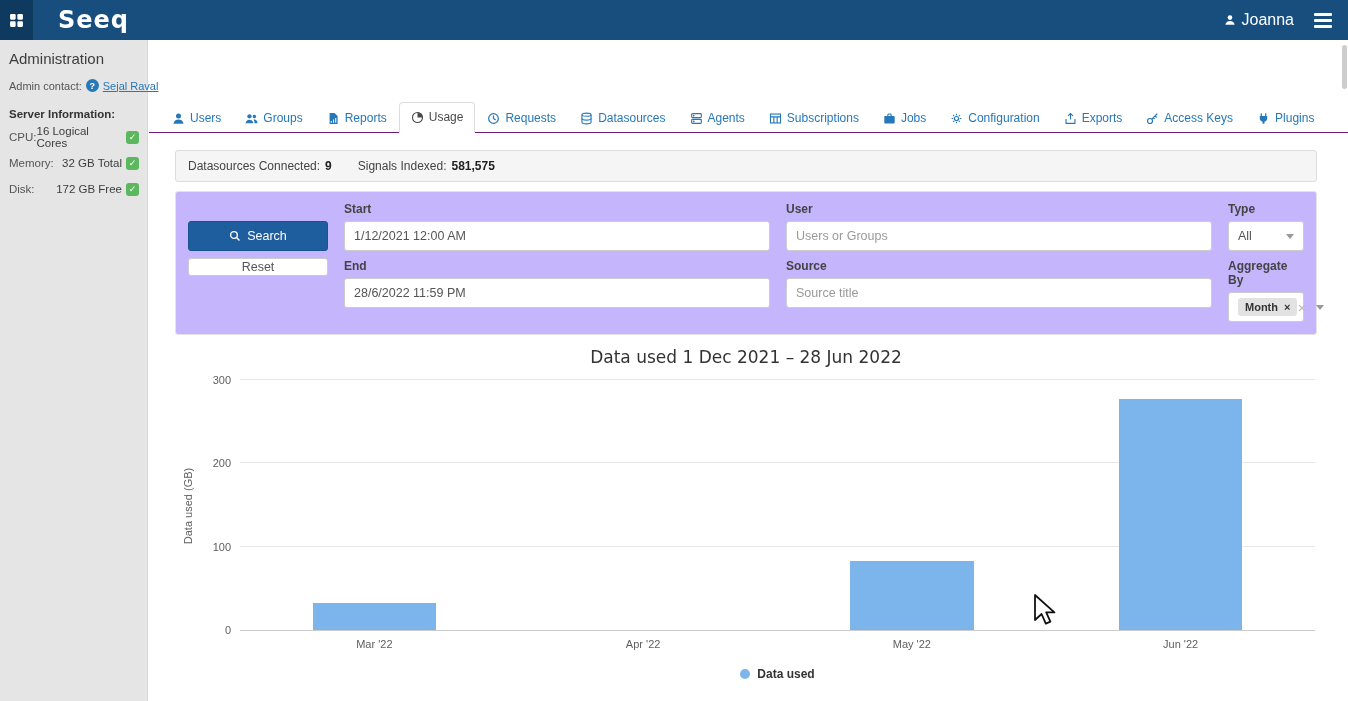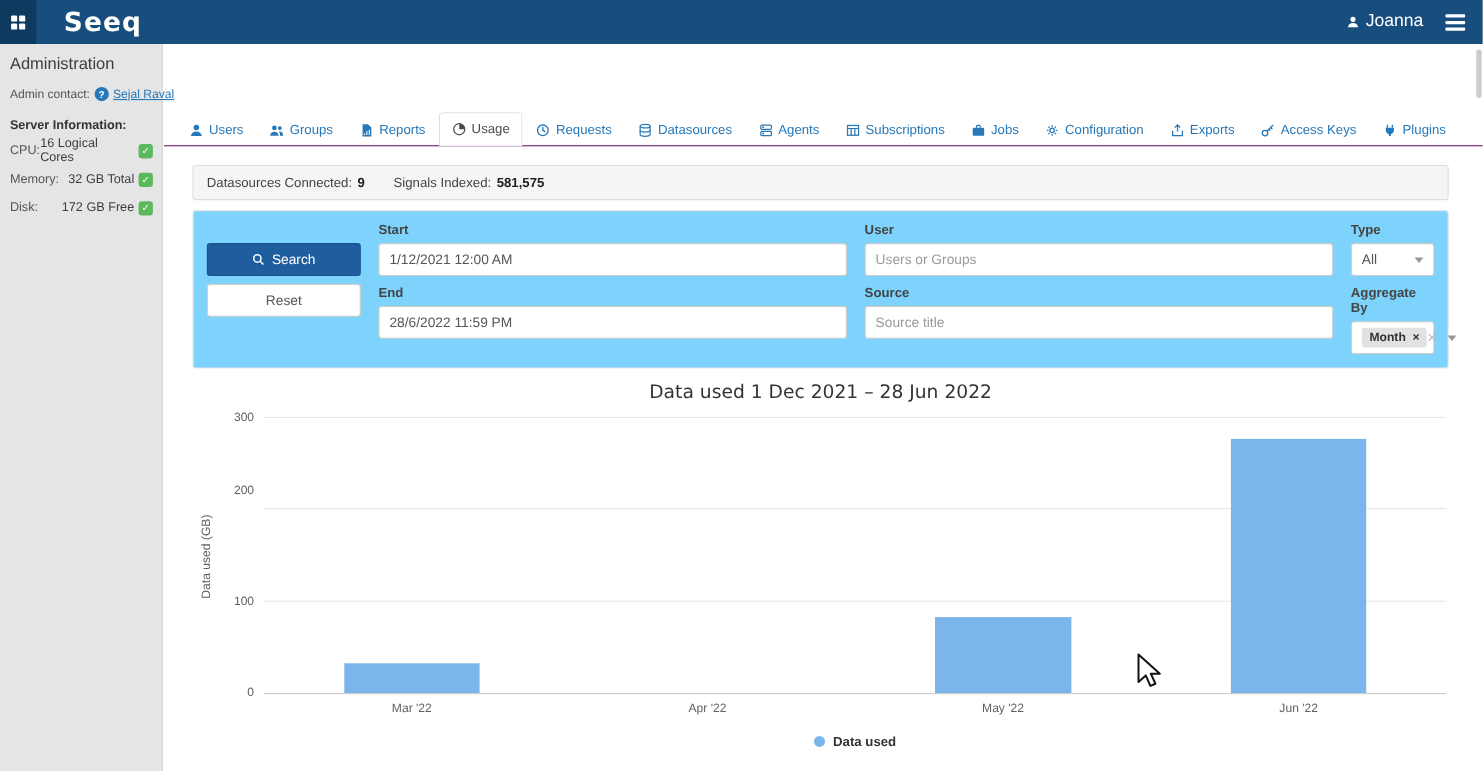--- a/index.html
+++ b/index.html
@@ -30,35 +30,35 @@
   
   .main { position:absolute; left:149px; top:40px; right:0; bottom:0; overflow:hidden; }
   .tabbar { display:flex; align-items:flex-end; padding:62px 20px 0 11px; border-bottom:1px solid #701a75; }
   .tab { display:flex; align-items:center; gap:5px; padding:7px 11px 8px; font-size:12px; color:#2678b8; cursor:pointer; border:1px solid transparent; border-bottom:none; margin-bottom:-1px; white-space:nowrap; }
   .tab svg { width:13px; height:13px; display:block; }
   .tab.active { background:#fff; border-color:#ddd; border-bottom:1px solid #fff; border-radius:4px 4px 0 0; color:#4a4a4a; }
   .summary { margin:17px 31px 0 26px; height:32px; background:#f5f5f5; border:1px solid #ddd; border-radius:3px; display:flex; align-items:center; gap:26px; padding:0 12px; font-size:12px; color:#444; }
   .pair { display:flex; align-items:center; gap:5px; }
   .pair b { color:#222; }
   
-  .panel { margin:9px 31px 0 26px; border:1px solid #e4e4e4; border-radius:3px; padding:8px 12px 12px; display:grid; grid-template-columns:140px 1fr 1fr 76px; column-gap:16px; row-gap:6px; background:#7dd3fc; }
+  .panel { margin:9px 31px 0 26px; border:1px solid #e4e4e4; border-radius:3px; padding:8px 12px 12px; display:grid; grid-template-columns:140px 1fr 1fr 76px; column-gap:16px; row-gap:6px; background:#c4b5fd; }
   .field { display:flex; flex-direction:column; }
   .flabel { font-size:12px; font-weight:bold; color:#444; margin:2px 0 5px; }
   .txt { height:30px; border:1px solid #ccc; border-radius:3px; padding:0 9px; font-size:12.5px; color:#555; font-family:inherit; width:100%; outline:none; }
   .txt::placeholder { color:#9a9a9a; }
   .selectbox { height:30px; border:1px solid #ccc; border-radius:3px; display:flex; align-items:center; padding:0 9px; font-size:12.5px; color:#555; cursor:pointer; background:#fff; }
   .caret { width:0; height:0; border-left:4px solid transparent; border-right:4px solid transparent; border-top:5px solid #999; margin-left:auto; flex:none; }
   .aggbox .caret { margin-left:10px; }
   .pillx { font-weight:bold; cursor:pointer; font-size:11px; color:#333; }
   .pill { background:#e2e2e2; border-radius:3px; padding:3px 7px; font-size:11px; color:#333; display:inline-flex; align-items:center; gap:6px; font-weight:bold; }
   .clear-x { color:#b9b9b9; font-size:15px; margin-left:auto; cursor:pointer; line-height:1; }
   .btncol { display:flex; flex-direction:column; grid-row:1/3; }
   .btn-search { margin-top:21px; height:30px; background:#1f5e9e; border:1px solid #19528c; color:#fff; border-radius:3px; font-size:12.5px; display:flex; align-items:center; justify-content:center; gap:6px; cursor:pointer; font-family:inherit; }
   .btn-search svg { width:12px; height:12px; display:block; }
-  .btn-reset { margin-top:7px; height:30px; background:#fff; border:1px solid #ccc; color:#555; border-radius:3px; font-size:12.5px; cursor:pointer; font-family:inherit; }
+  .btn-reset { margin-top:7px; height:18px; background:#fff; border:1px solid #ccc; color:#555; border-radius:3px; font-size:12.5px; cursor:pointer; font-family:inherit; }
   
   .chart { margin:0 31px 0 26px; padding-top:12px; padding-bottom:26px; border-bottom:1px solid #b5b5b5; }
   .chart-title { text-align:center; font-size:17px; color:#333; font-family:"DejaVu Sans", sans-serif; }
   .plot-outer { margin:14px 2px 0 65px; }
   .plot { position:relative; height:250px; border-bottom:1px solid #ccc; }
   .gridline { position:absolute; left:0; right:0; height:1px; background:#e7e7e7; }
   .ytick { position:absolute; right:calc(100% + 9px); transform:translateY(50%); font-size:11px; color:#606060; }
   .ylabel-rot { position:absolute; left:-52px; top:50%; transform:translate(-50%,-50%) rotate(-90deg); font-size:11px; color:#606060; white-space:nowrap; }
   .bars { position:absolute; left:0; right:0; top:0; bottom:0; display:flex; }
   .cat { flex:1; display:flex; align-items:flex-end; justify-content:center; }
@@ -318,21 +318,21 @@
 
   <div class="chart">
     <div class="chart-title">Data used 1 Dec 2021 – 28 Jun 2022</div>
     <div class="plot-outer">
       <div class="plot">
         <div class="ylabel-rot">Data used (GB)</div>
       <div class="ytick" style="bottom: 0px;">0</div>
           <div class="gridline" style="bottom: 83.3333px;"></div>
           <div class="ytick" style="bottom: 83.3333px;">100</div>
           <div class="gridline" style="bottom: 166.667px;"></div>
-          <div class="ytick" style="bottom: 184px; margin-top: 11px;">200</div>
+          <div class="ytick" style="bottom: 167px; margin-top: 11px;">200</div>
           <div class="gridline" style="bottom: 250px;"></div>
           <div class="ytick" style="bottom: 250px;">300</div>
           <div class="bars">
             <div class="cat">
               <div class="bar" style="height: 26.6667px; background: rgb(124, 181, 236);"></div>
             </div>
             <div class="cat"></div>
             <div class="cat">
               <div class="bar" style="height: 69.1667px; background: rgb(124, 181, 236);"></div>
             </div>

